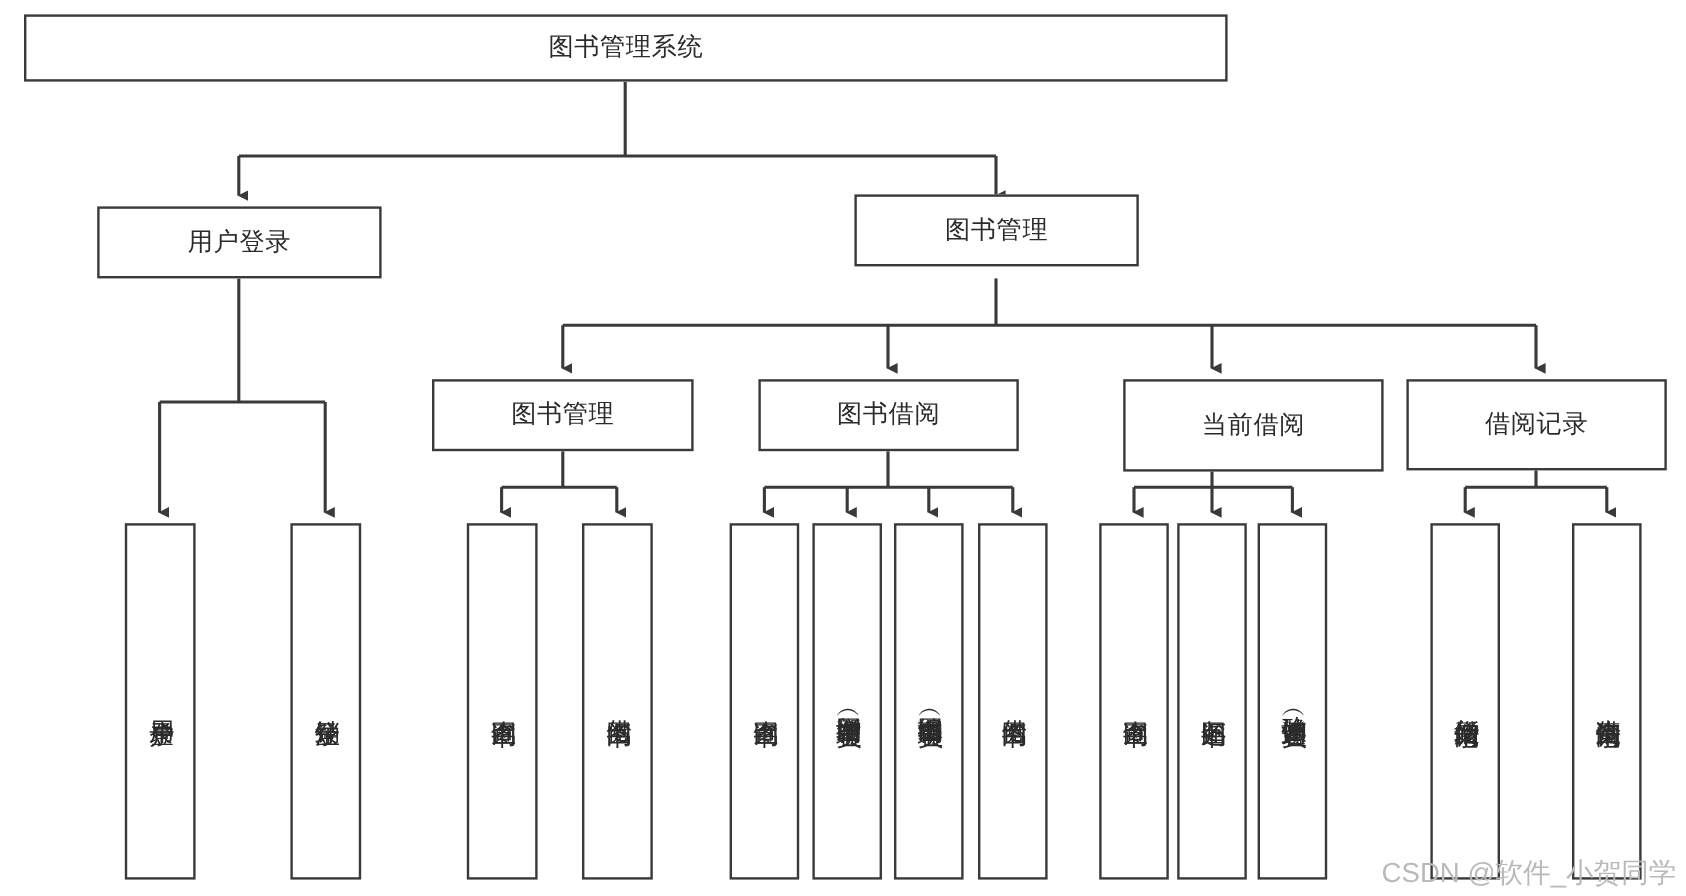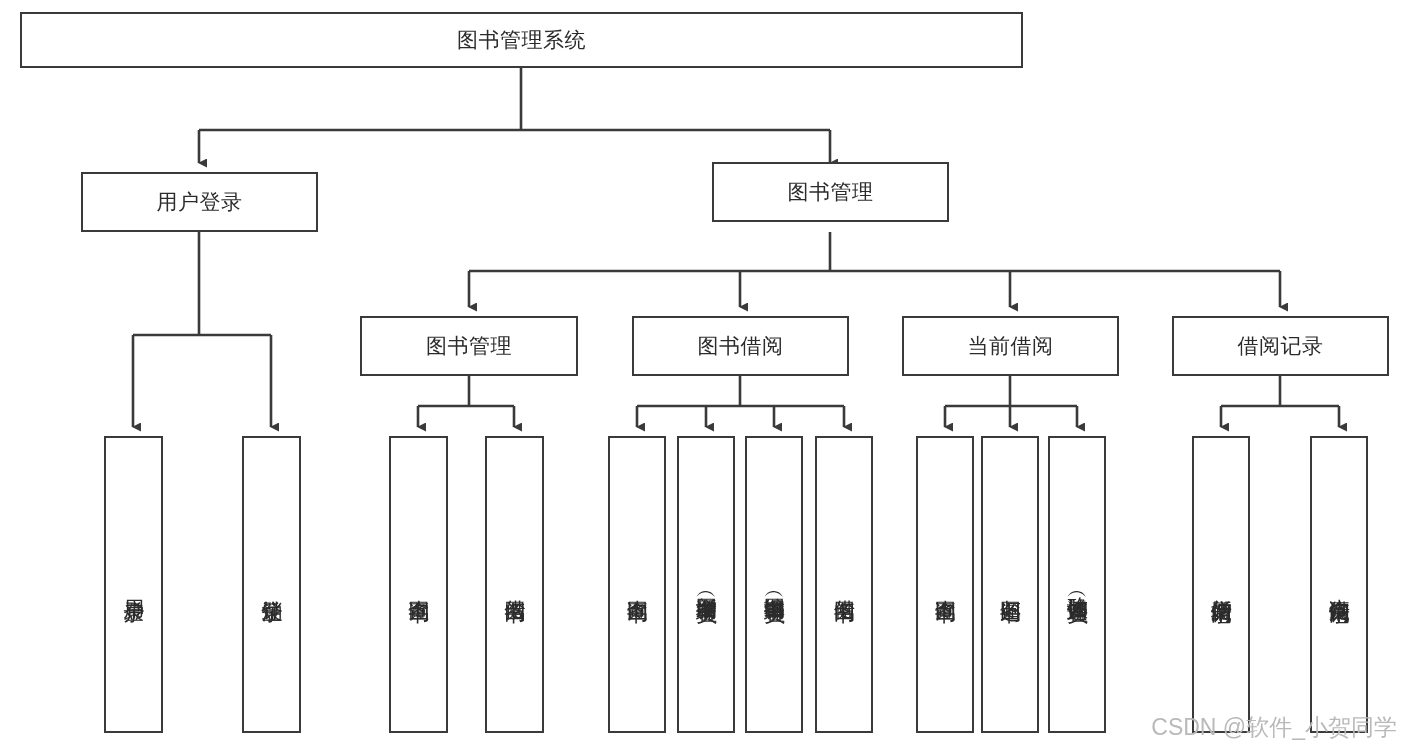--- a/index.html
+++ b/index.html
@@ -129,24 +129,24 @@
   <div class="node h" style="left:712px; top:162px; width:237px; height:60px;">
     <span class="lbl">图书管理</span>
   </div>
 
   <div class="node h" style="left:360px; top:316px; width:218px; height:60px;">
     <span class="lbl">图书管理</span>
   </div>
   <div class="node h" style="left:632px; top:316px; width:217px; height:60px;">
     <span class="lbl">图书借阅</span>
   </div>
-  <div class="node h" style="left:902px; top:316px; width:217px; height:60px;">
+  <div class="node h" style="left:936px; top:316px; width:217px; height:77px;">
     <span class="lbl">当前借阅</span>
   </div>
-  <div class="node h" style="left:1172px; top:316px; width:217px; height:60px;">
+  <div class="node h" style="left:1172px; top:316px; width:217px; height:76px;">
     <span class="lbl">借阅记录</span>
   </div>
 
   <div class="node v" style="left:104px; top:436px; width:59px; height:297px;">
     <span class="lbl">用户登录</span>
   </div>
   <div class="node v" style="left:242px; top:436px; width:59px; height:297px;">
     <span class="lbl">注销登录</span>
   </div>
 

